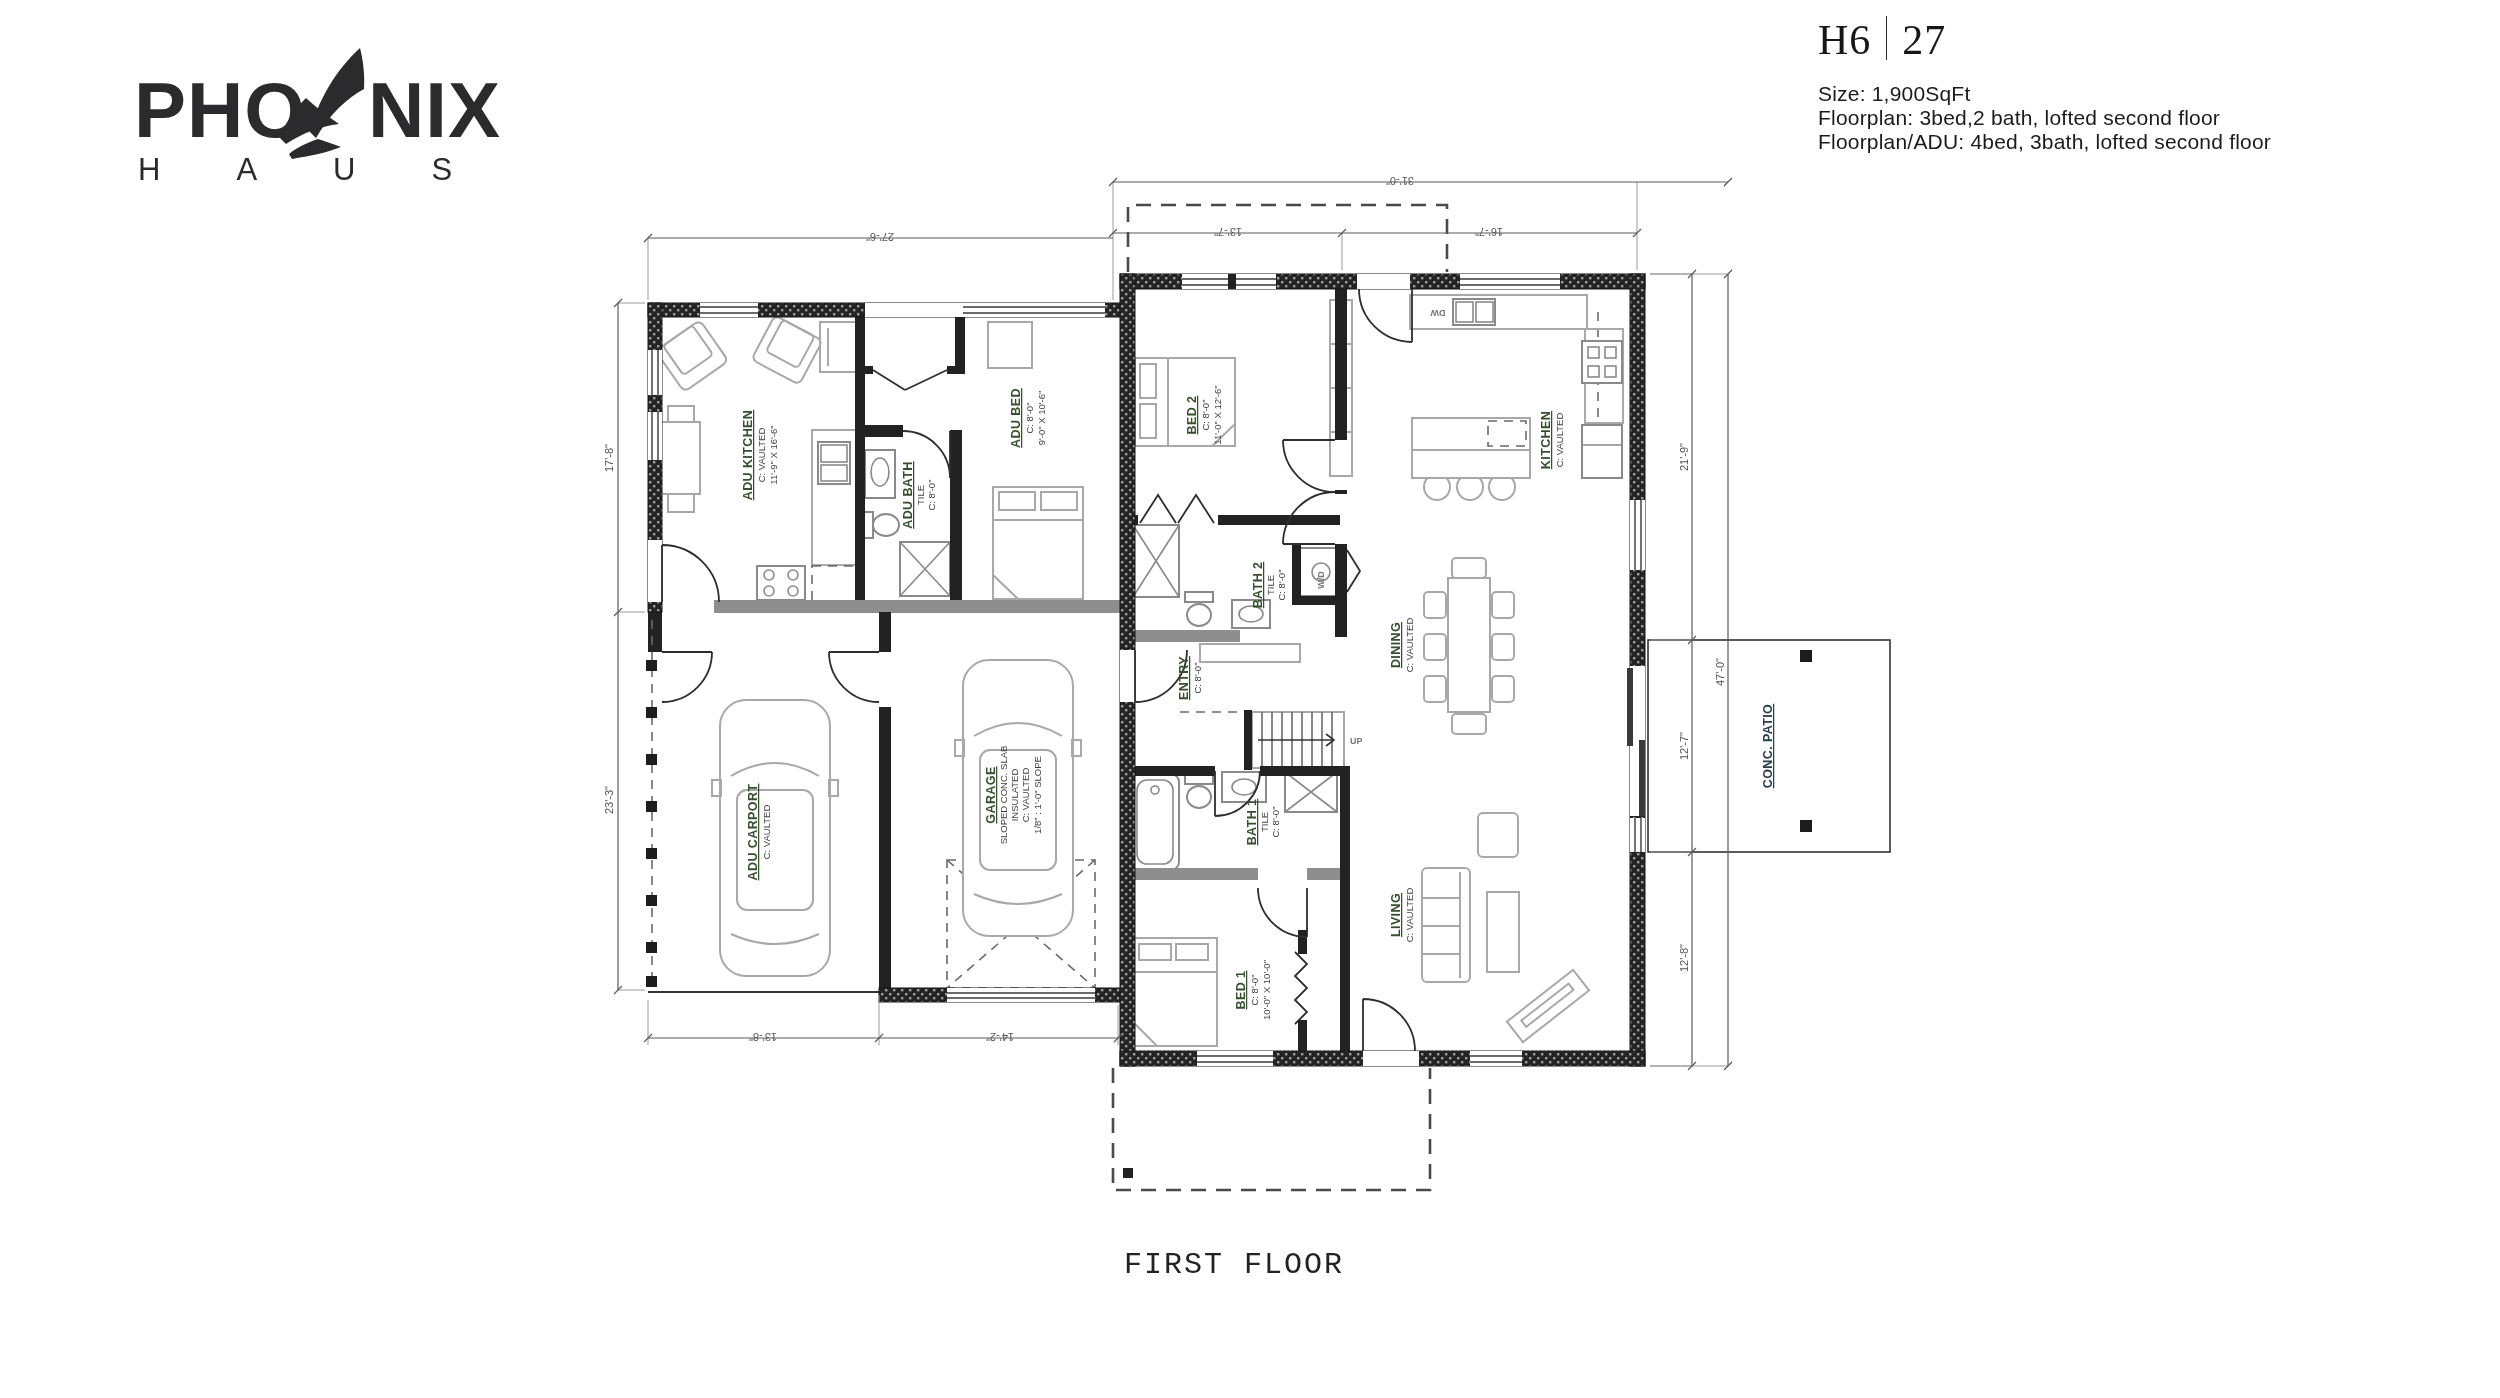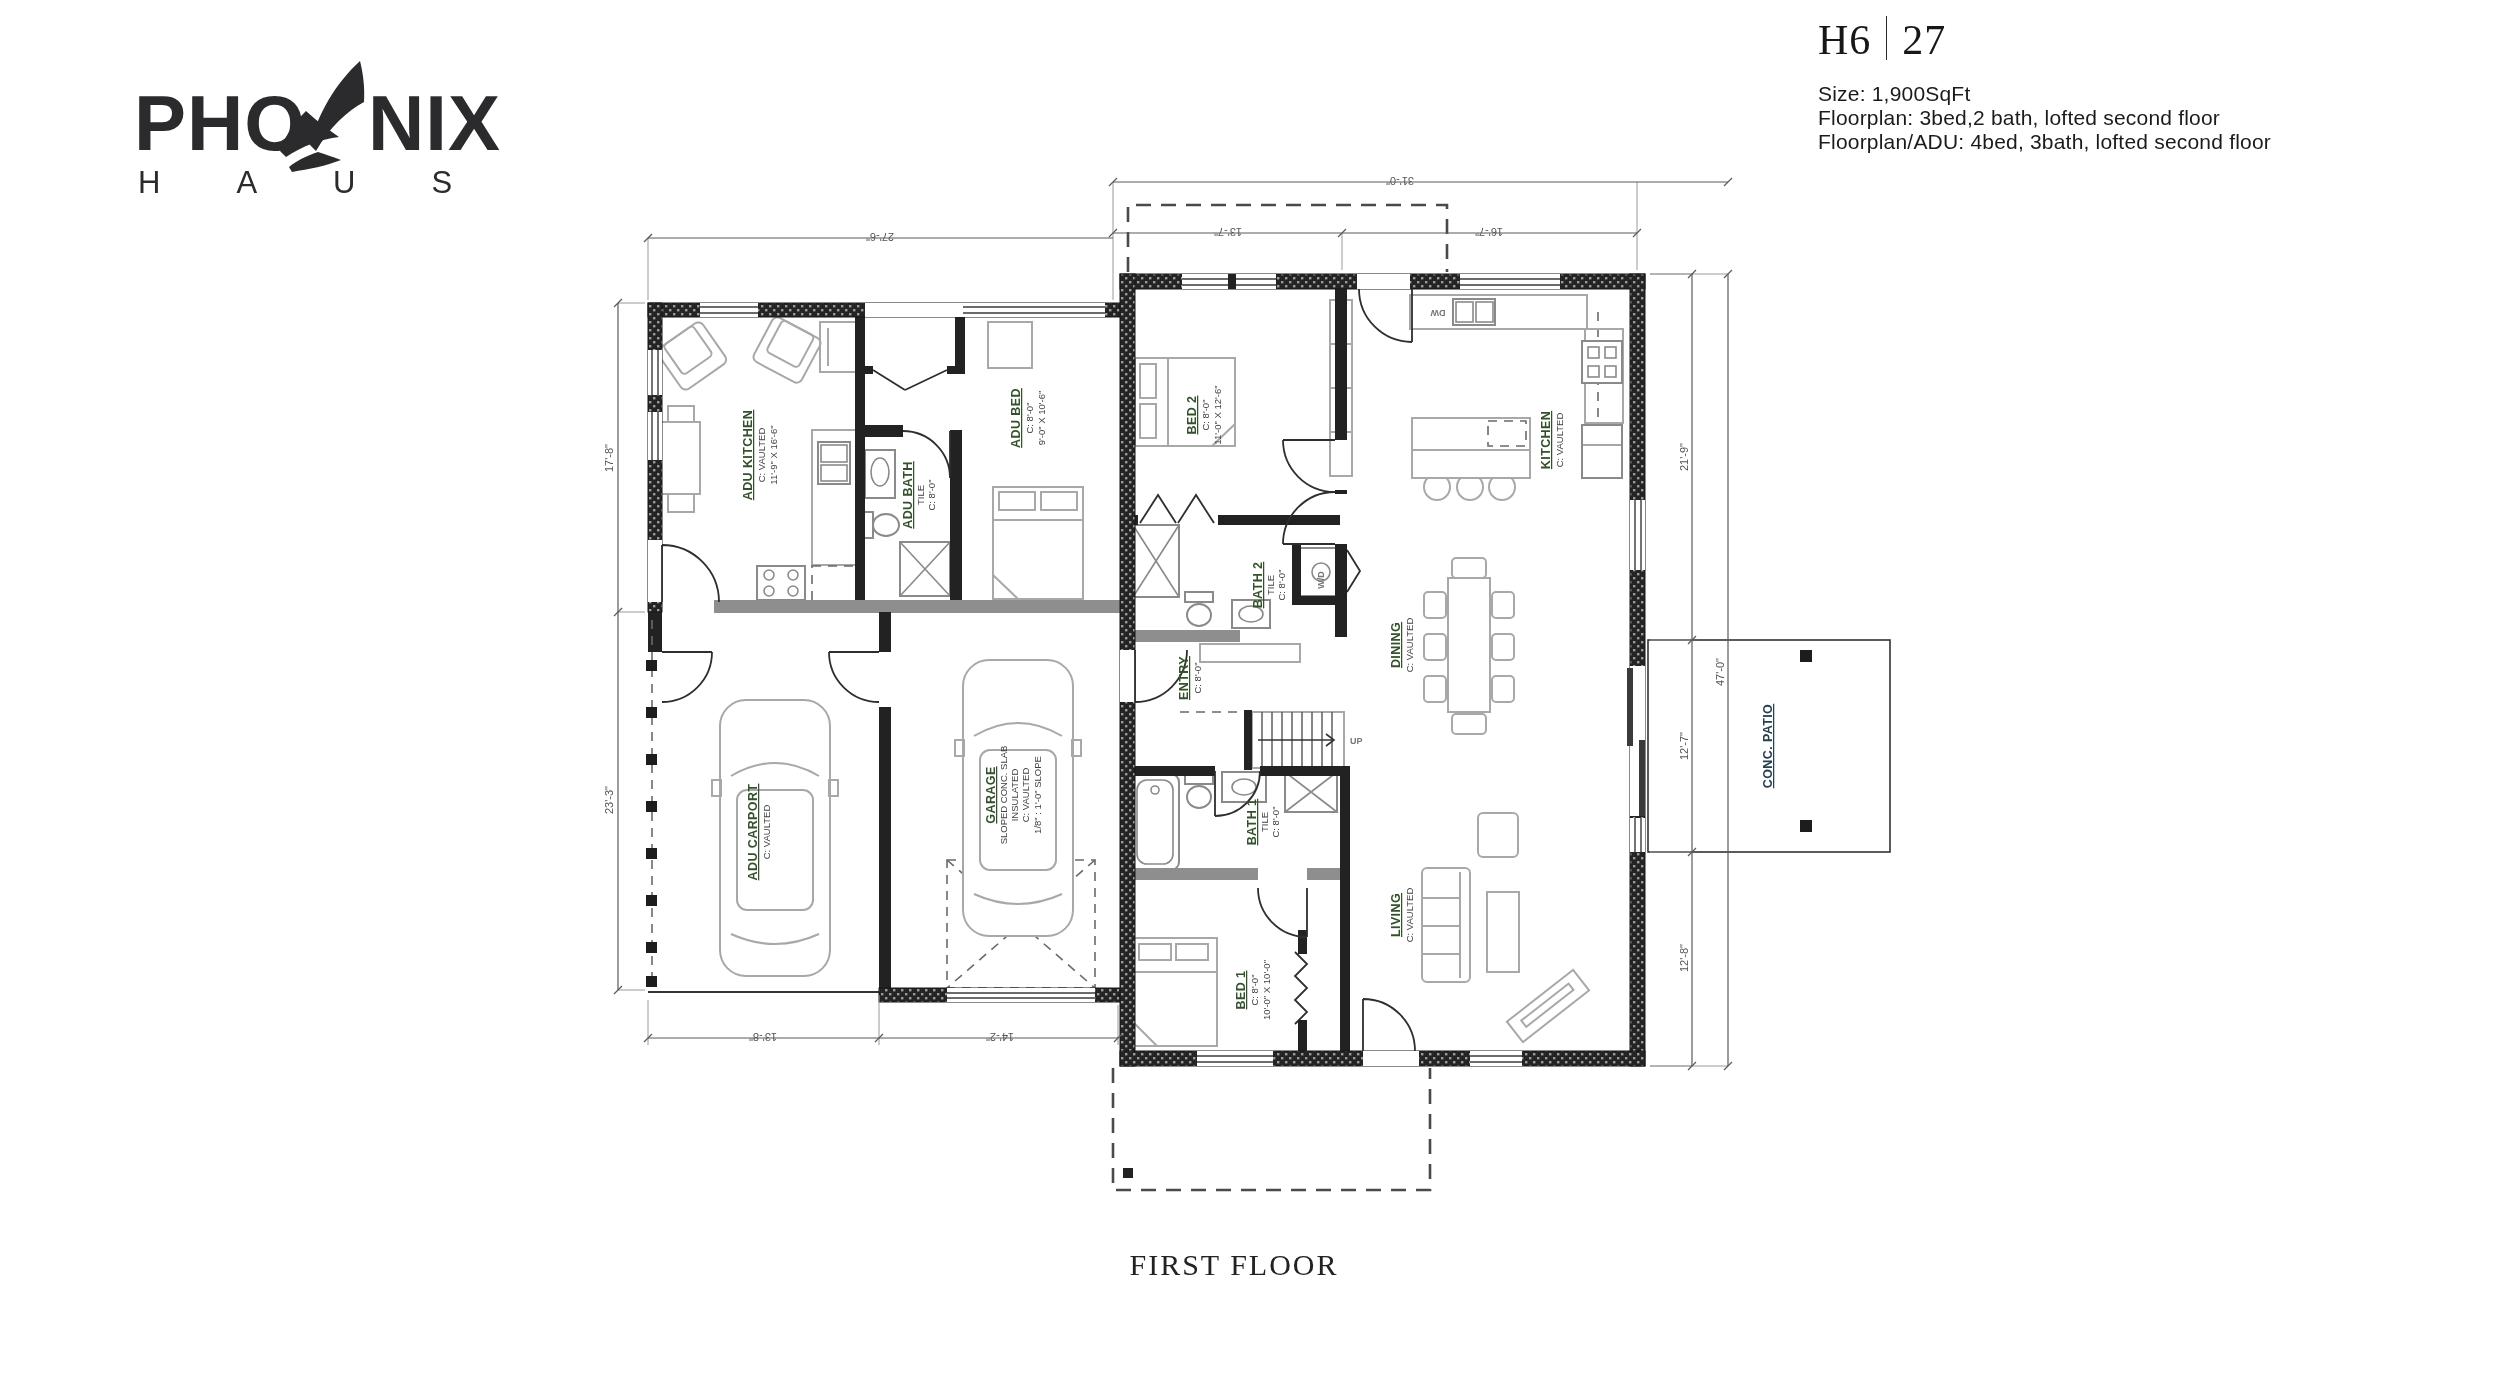--- a/index.html
+++ b/index.html
@@ -1,27 +1,27 @@
 <!DOCTYPE html>
 <html><head>
 <meta charset="utf-8">
 <style>
   html,body{margin:0;padding:0;background:#ffffff;}
   .page{position:relative;width:2500px;height:1398px;background:#fff;overflow:hidden;
         font-family:"Liberation Sans",sans-serif;color:#1d1d1f;}
   
-  .logo-wrap{position:absolute;left:58px;top:27px;width:470px;height:170px;}
+  .logo-wrap{position:absolute;left:58px;top:14px;width:470px;height:170px;}
   .specs{position:absolute;left:1818px;top:16px;width:640px;}
   .model-row{display:flex;font-family:"Liberation Serif",serif;
              font-size:42px;color:#17171a;letter-spacing:1px;}
   .model-row .bar{display:inline-block;width:0;border-left:1.6px solid #2a2a2a;height:44px;margin:0 15px;}
   .spec-lines{margin-top:18px;font-size:21px;line-height:23px;color:#1b1b1d;letter-spacing:.2px;}
   .spec-lines div{margin:0 0 1px 0;}
   .floor-title{position:absolute;left:1034px;top:1248px;width:400px;text-align:center;
-               font-family:Liberation Serif, serif;font-size:30px;letter-spacing:2px;color:#222;}
+               font-family:Liberation Mono, monospace;font-size:30px;letter-spacing:2px;color:#222;}
   
   .plan{position:absolute;left:0;top:0;}
   .wall{fill:url(#ins);stroke:#161616;stroke-width:1;}
   .iwall{fill:#222222;}
   .gwall{fill:#8e8e8e;}
   .floorw{fill:#ffffff;}
   .furn{fill:#ffffff;stroke:#a8a8a8;stroke-width:2;}
   .furnl{fill:none;stroke:#a8a8a8;stroke-width:2;}
   .fix{fill:#ffffff;stroke:#8a8a8a;stroke-width:2;}
   .fixl{fill:none;stroke:#8a8a8a;stroke-width:1.6;}

